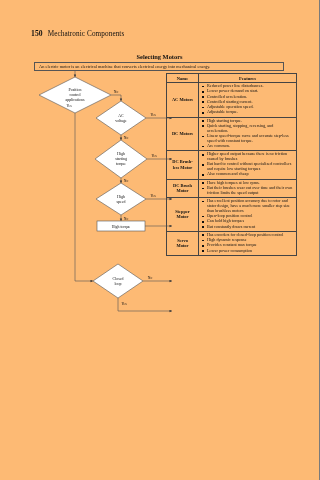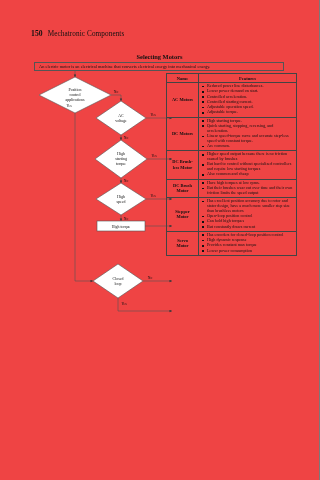--- a/index.html
+++ b/index.html
@@ -1,18 +1,18 @@
 <!DOCTYPE html>
 <html><head>
 <meta charset="utf-8">
 <style>
   html,body{margin:0;padding:0;background:#7a7a7a;}
   body{font-family:"Liberation Serif", serif;}
   .page{
-    position:relative;width:319px;height:480px;background:#ef4444;
+    position:relative;width:319px;height:480px;background:#fdba74;
     overflow:hidden;
   }
   .pagehdr{
     position:absolute;left:31px;top:29px;font-size:7.2px;color:#111;
     letter-spacing:.1px;white-space:nowrap;
   }
   .pagehdr .num{font-weight:bold;font-size:7.6px;}
   .pagehdr .ttl{font-weight:normal;margin-left:5px;}
   .sect-title{
     position:absolute;left:0;right:0;top:53px;text-align:center;

